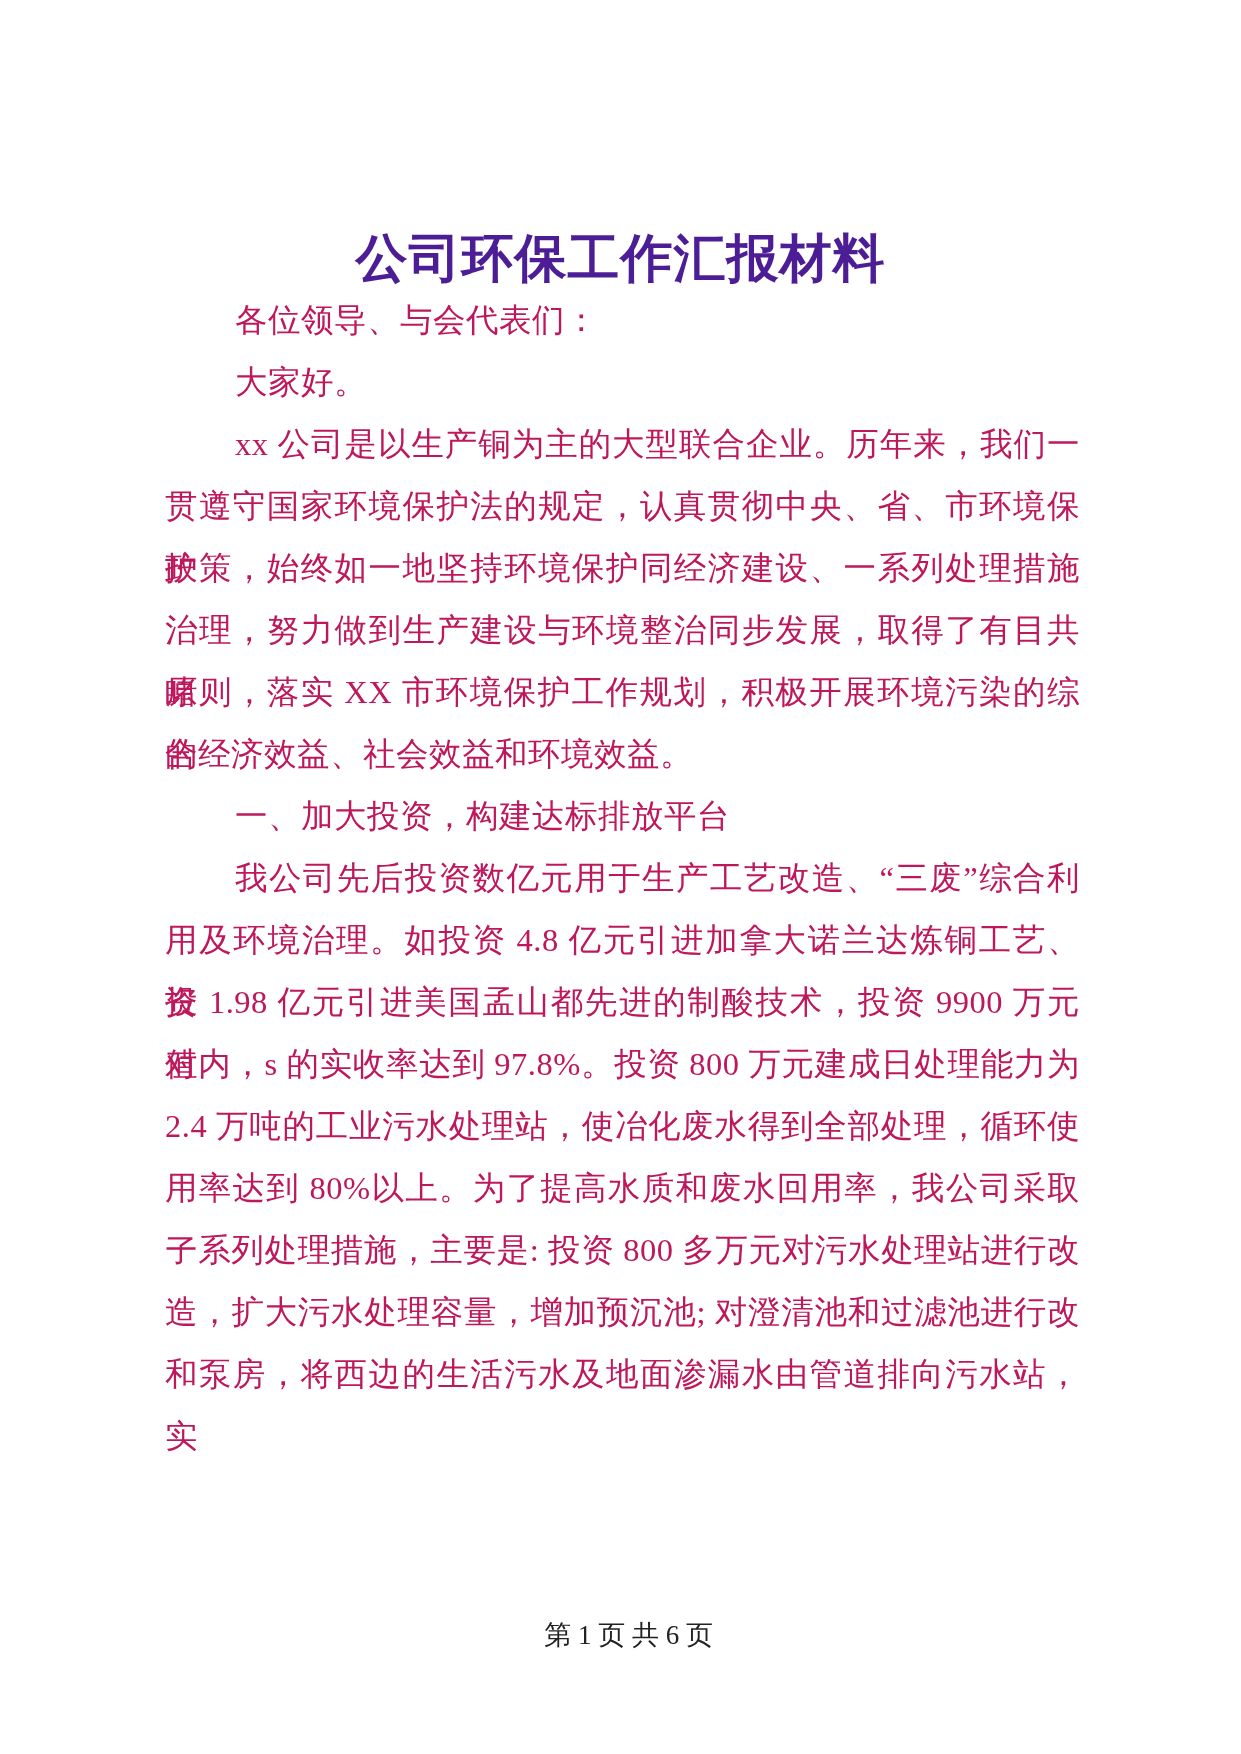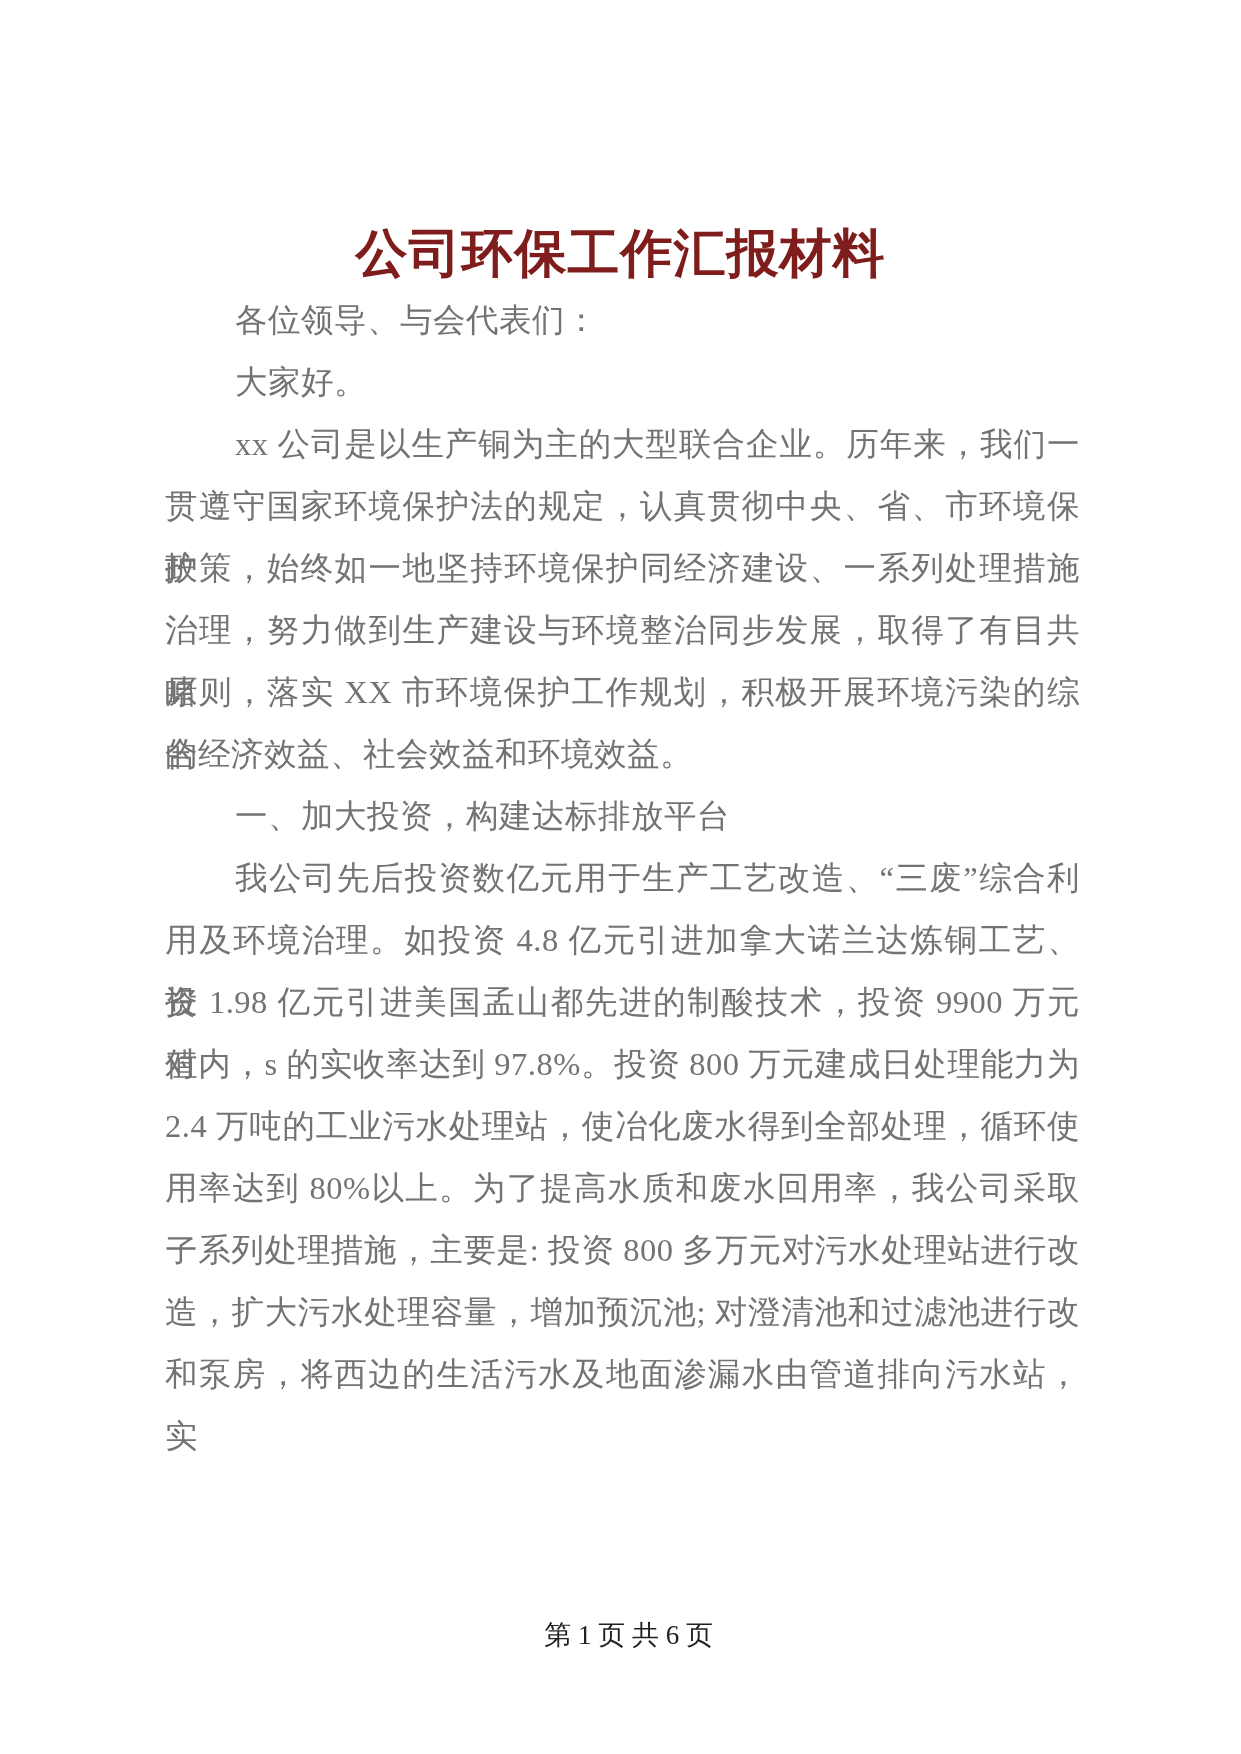--- a/index.html
+++ b/index.html
@@ -15,40 +15,40 @@
     overflow: hidden;
     font-family: "Liberation Serif", "DejaVu Serif", serif;
     color: #1a1a1a;
   }
   .doc-title {
     position: absolute;
     top: 226px;
     left: 0;
     width: 100%;
     text-align: center;
-    font-family: Liberation Mono, monospace;
+    font-family: Liberation Sans, sans-serif;
     font-weight: bold;
     font-size: 52px;
     line-height: 64px;
-    color: #7f1d1d;
+    color: #4c1d95;
     letter-spacing: 1px;
   }
   .doc-body {
     position: absolute;
     top: 289px;
     left: 165px;
     width: 915px;
   }
   .line {
     font-size: 32.5px;
     line-height: 62px;
     height: 62px;
     text-align: left;
     letter-spacing: 0.5px;
-    color: #737373;
+    color: #be185d;
   }
   .line.indent {
     padding-left: 70px;
   }
   .line.fill {
     text-align: justify;
     text-align-last: justify;
     text-justify: inter-character;
   }
   .doc-footer {

